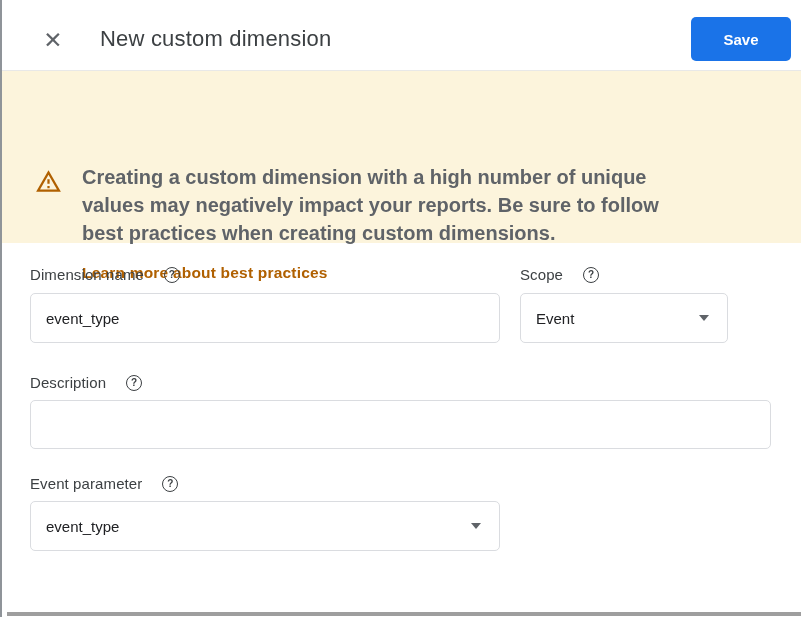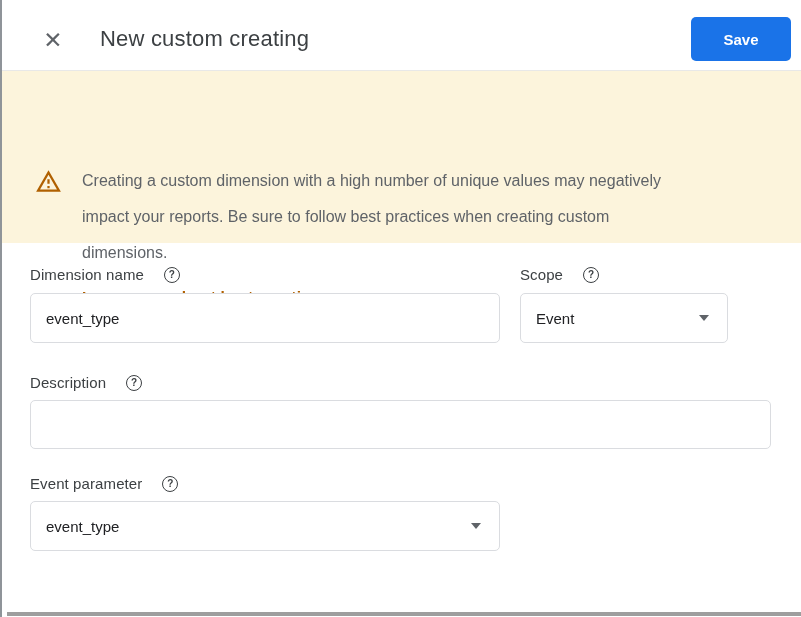--- a/index.html
+++ b/index.html
@@ -41,22 +41,23 @@
     position:absolute;left:2px;right:0;top:71px;height:172px;
     background:#fcf4dc;box-sizing:border-box;
   }
   .warning-icon{
     position:absolute;left:33px;top:97px;width:27px;height:27px;display:block;
   }
   .banner-body{
     position:absolute;left:80px;top:92px;width:640px;
   }
   .banner-msg{
-    margin:0;font-size:16px;line-height:36px;color:#5f6368;
+    margin:0;font-size:20px;line-height:28px;color:#5f6368;
     max-width:615px;
+    font-weight:bold;
   }
   .learn-link{
     display:inline-block;margin-top:17px;
     font-size:15.5px;font-weight:bold;color:#b06000;
     text-decoration:none;cursor:pointer;letter-spacing:.2px;
   }
   
   .field-label{
     position:absolute;
     font-size:15px;color:#3c4043;letter-spacing:.1px;
@@ -105,21 +106,21 @@
 <body>
 
 <div class="app">
 
   <div class="left-edge"></div>
 
   <div class="header">
     <button class="close-btn">
       <span>✕</span>
     </button>
-    <h1 class="title">New custom creating</h1>
+    <h1 class="title">New custom dimension</h1>
     <button class="save-btn">Save</button>
   </div>
 
   <div class="banner">
     <svg class="warning-icon" viewBox="0 0 24 24" aria-hidden="true">
       <path fill="#b06000" d="M12 5.99L19.53 19H4.47L12 5.99M12 2L1 21h22L12 2zm1 14h-2v2h2v-2zm0-6h-2v4h2v-4z"></path>
     </svg>
     <div class="banner-body">
       <p class="banner-msg">Creating a custom dimension with a high number of unique values may negatively impact your reports. Be sure to follow best practices when creating custom dimensions.</p>
       <a class="learn-link">Learn more about best practices</a>

